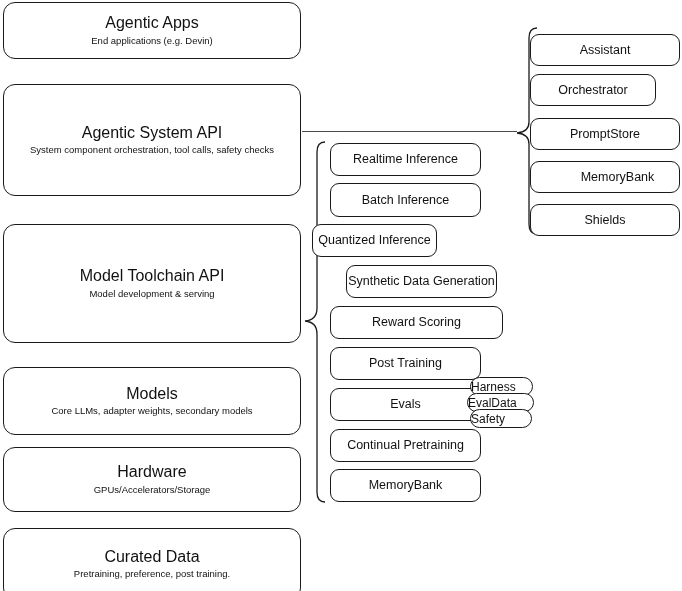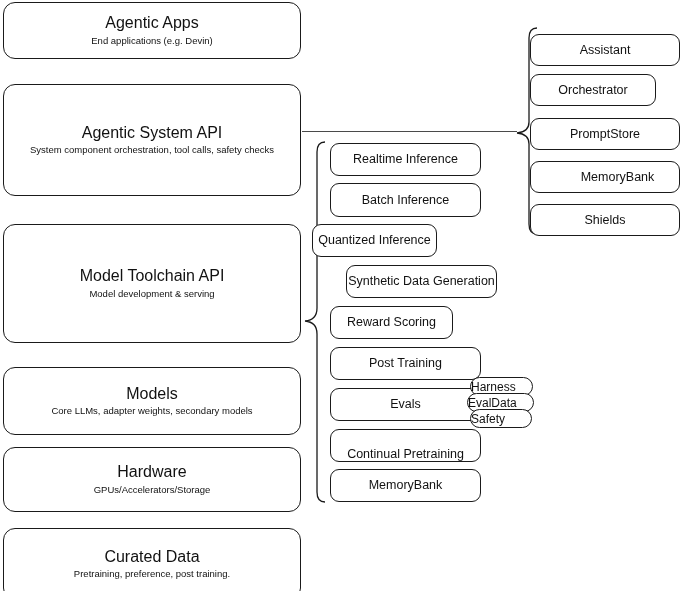--- a/index.html
+++ b/index.html
@@ -125,30 +125,30 @@
   </div>
   <div class="node chip" style="left:330px; top:183px; width:151px; height:34px;">
     <div class="title">Batch Inference</div>
   </div>
   <div class="node chip" style="left:312px; top:224px; width:125px; height:33px;">
     <div class="title">Quantized Inference</div>
   </div>
   <div class="node chip" style="left:322px; top:265px; width:151px; height:33px;margin-left:24px;">
     <div class="title">Synthetic Data Generation</div>
   </div>
-  <div class="node chip" style="left:330px; top:306px; width:123px; height:33px;">
+  <div class="node chip" style="left:330px; top:306px; width:173px; height:33px;">
     <div class="title">Reward Scoring</div>
   </div>
   <div class="node chip" style="left:330px; top:347px; width:151px; height:33px;">
     <div class="title">Post Training</div>
   </div>
   <div class="node chip" style="left:330px; top:388px; width:151px; height:33px;">
     <div class="title">Evals</div>
   </div>
-  <div class="node chip" style="left:330px; top:429px; width:151px; height:33px;justify-content:flex-end;">
+  <div class="node chip" style="left:330px; top:429px; width:151px; height:33px;">
     <div class="title">Continual Pretraining</div>
   </div>
   <div class="node chip" style="left:330px; top:469px; width:151px; height:33px;">
     <div class="title">MemoryBank</div>
   </div>
 
   <div class="pill" style="left:470px; top:377px; width:63px; height:19px;">
     <span>Harness</span>
   </div>
   <div class="pill" style="left:467px; top:393px; width:67px; height:19px;">

